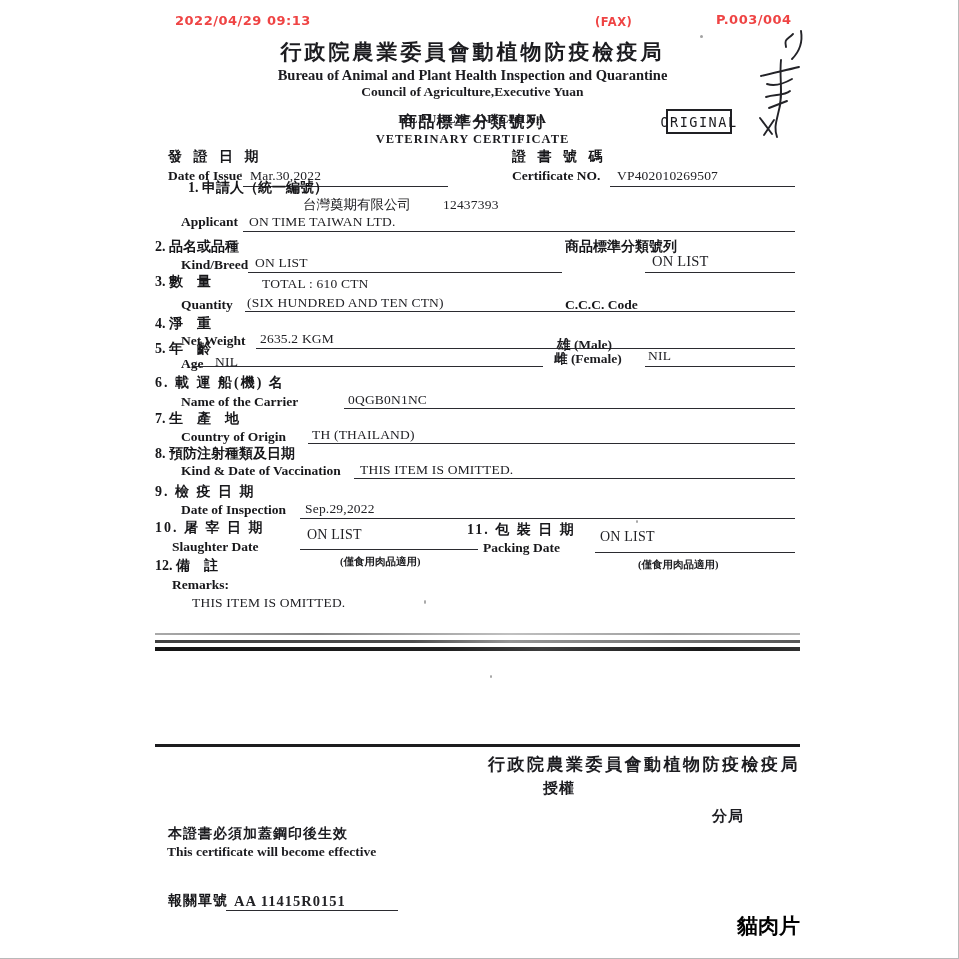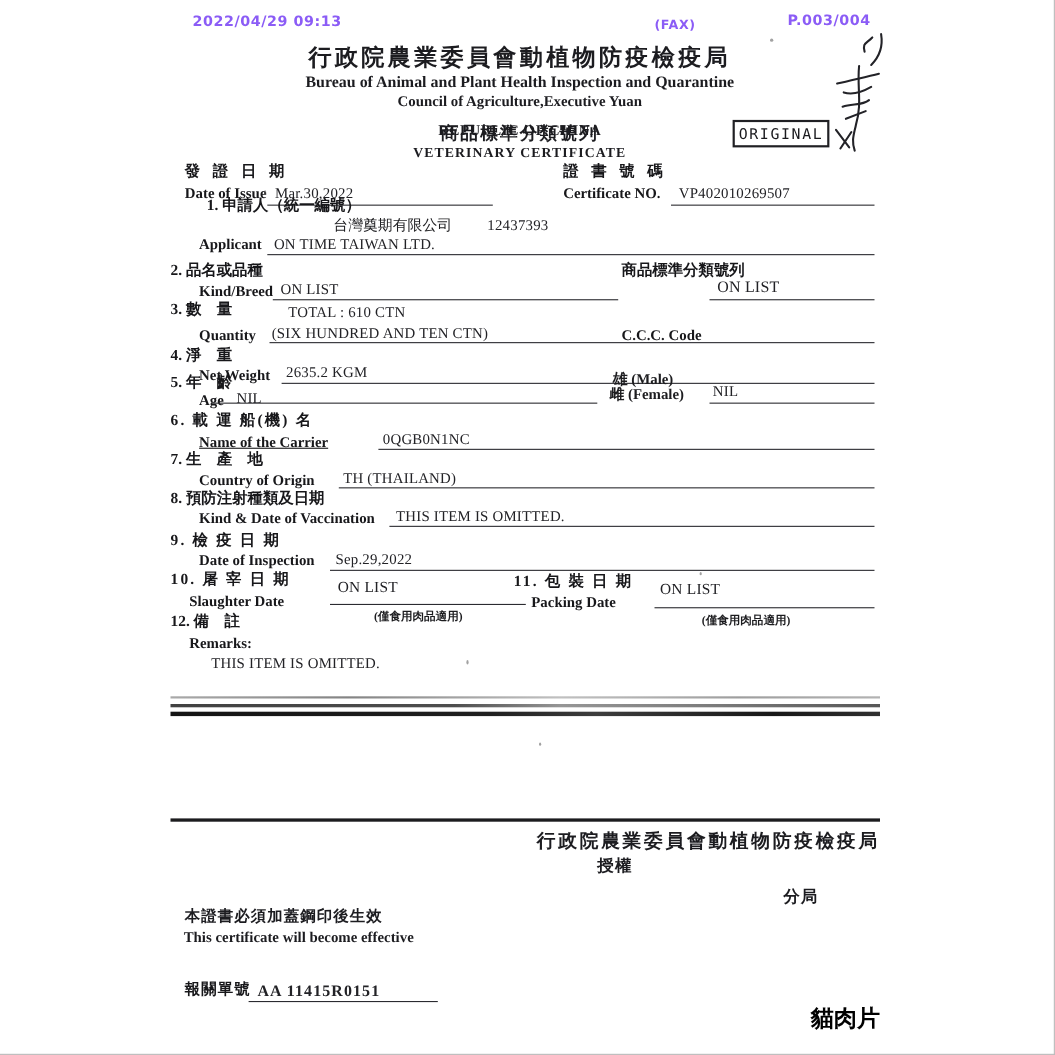--- a/index.html
+++ b/index.html
@@ -7,30 +7,30 @@
   .page {
     position:relative; width:959px; height:959px; margin:0 auto;
     background:#ffffff; overflow:hidden;
     border-right:1px solid #b9b9b9; border-bottom:1px solid #b9b9b9;
     color:#1c1c20;
   }
   .abs { position:absolute; white-space:nowrap; line-height:1.15; }
   .sans  { font-family:"DejaVu Sans", sans-serif; }
   .serif { font-family:"Liberation Serif", serif; }
   .b { font-weight:bold; }
-  .fax-meta { font-size:13px; font-weight:bold; letter-spacing:.5px; color:#8b5cf6; }
+  .fax-meta { font-size:13px; font-weight:bold; letter-spacing:.5px; color:#ef4444; }
   .zh-label  { font-family:"Liberation Serif", serif; font-weight:bold; font-size:14px; color:#17171a; }
   .zh-plain  { font-family:"Liberation Serif", serif; font-size:13.5px; color:#1d1d20; }
   .en-label  { font-family:"Liberation Serif", serif; font-weight:bold; font-size:13.5px; color:#17171a; }
   .val       { font-family:"Liberation Serif", serif; font-size:13.5px; color:#222226; letter-spacing:.2px; }
   .ul { position:absolute; height:0; border-top:1.6px solid #2b2b30; }
   .titleblock { position:absolute; left:150px; top:0; width:645px; text-align:center; }
   .titleblock > div { position:absolute; left:0; width:100%; }
   .stamp-box {
-    position:absolute; left:666px; top:109px; width:88px; height:25px;
+    position:absolute; left:666px; top:109px; width:66px; height:25px;
     border:2px solid #202024; display:flex; align-items:center; justify-content:center;
   }
   .stamp-box span { font-family:"DejaVu Sans Mono", monospace; font-size:13.5px; letter-spacing:1.5px; color:#1a1a1e; }
   .smudge { position:absolute; left:155px; width:645px; }
   .speck { position:absolute; background:#555; border-radius:50%; opacity:.55; }
   .note-small { font-family:"Liberation Serif", serif; font-weight:bold; font-size:10.5px; color:#1c1c1f; }
   svg.handwriting { position:absolute; left:733px; top:24px; }
 </style>
 </head>
 <body>
@@ -107,21 +107,21 @@
   <span class="abs zh-label" style="left:155px; top:341px;"><span>5.</span> <span>年　齡</span></span>
   <span class="abs en-label" style="left:181px; top:356px;">Age</span>
   <span class="abs val" style="left:215px; top:354px;">NIL</span>
   <span class="abs zh-plain" style="left:557px; top:337px; font-weight:bold;">雄 (Male)</span>
   <span class="abs zh-plain" style="left:554px; top:351px; font-weight:bold;">雌 (Female)</span>
   <span class="abs val" style="left:648px; top:348px;">NIL</span>
   <div class="ul" style="left:192px; top:366px; width:351px;"></div>
   <div class="ul" style="left:645px; top:366px; width:150px;"></div>
 
   <span class="abs zh-label" style="left:155px; top:375px; letter-spacing:2px;"><span>6.</span> <span>載 運 船(機) 名</span></span>
-  <span class="abs en-label" style="left:181px; top:394px;text-decoration:underline;">Name of the Carrier</span>
+  <span class="abs en-label" style="left:181px; top:394px;">Name of the Carrier</span>
   <span class="abs val" style="left:348px; top:392px;">0QGB0N1NC</span>
   <div class="ul" style="left:344px; top:408px; width:451px;"></div>
 
   <span class="abs zh-label" style="left:155px; top:411px;"><span>7.</span> <span>生　產　地</span></span>
   <span class="abs en-label" style="left:181px; top:429px;">Country of Origin</span>
   <span class="abs val" style="left:312px; top:427px;">TH (THAILAND)</span>
   <div class="ul" style="left:308px; top:443px; width:487px;"></div>
 
   <span class="abs zh-label" style="left:155px; top:446px;"><span>8.</span> <span>預防注射種類及日期</span></span>
   <span class="abs en-label" style="left:181px; top:463px;">Kind &amp; Date of Vaccination</span>

